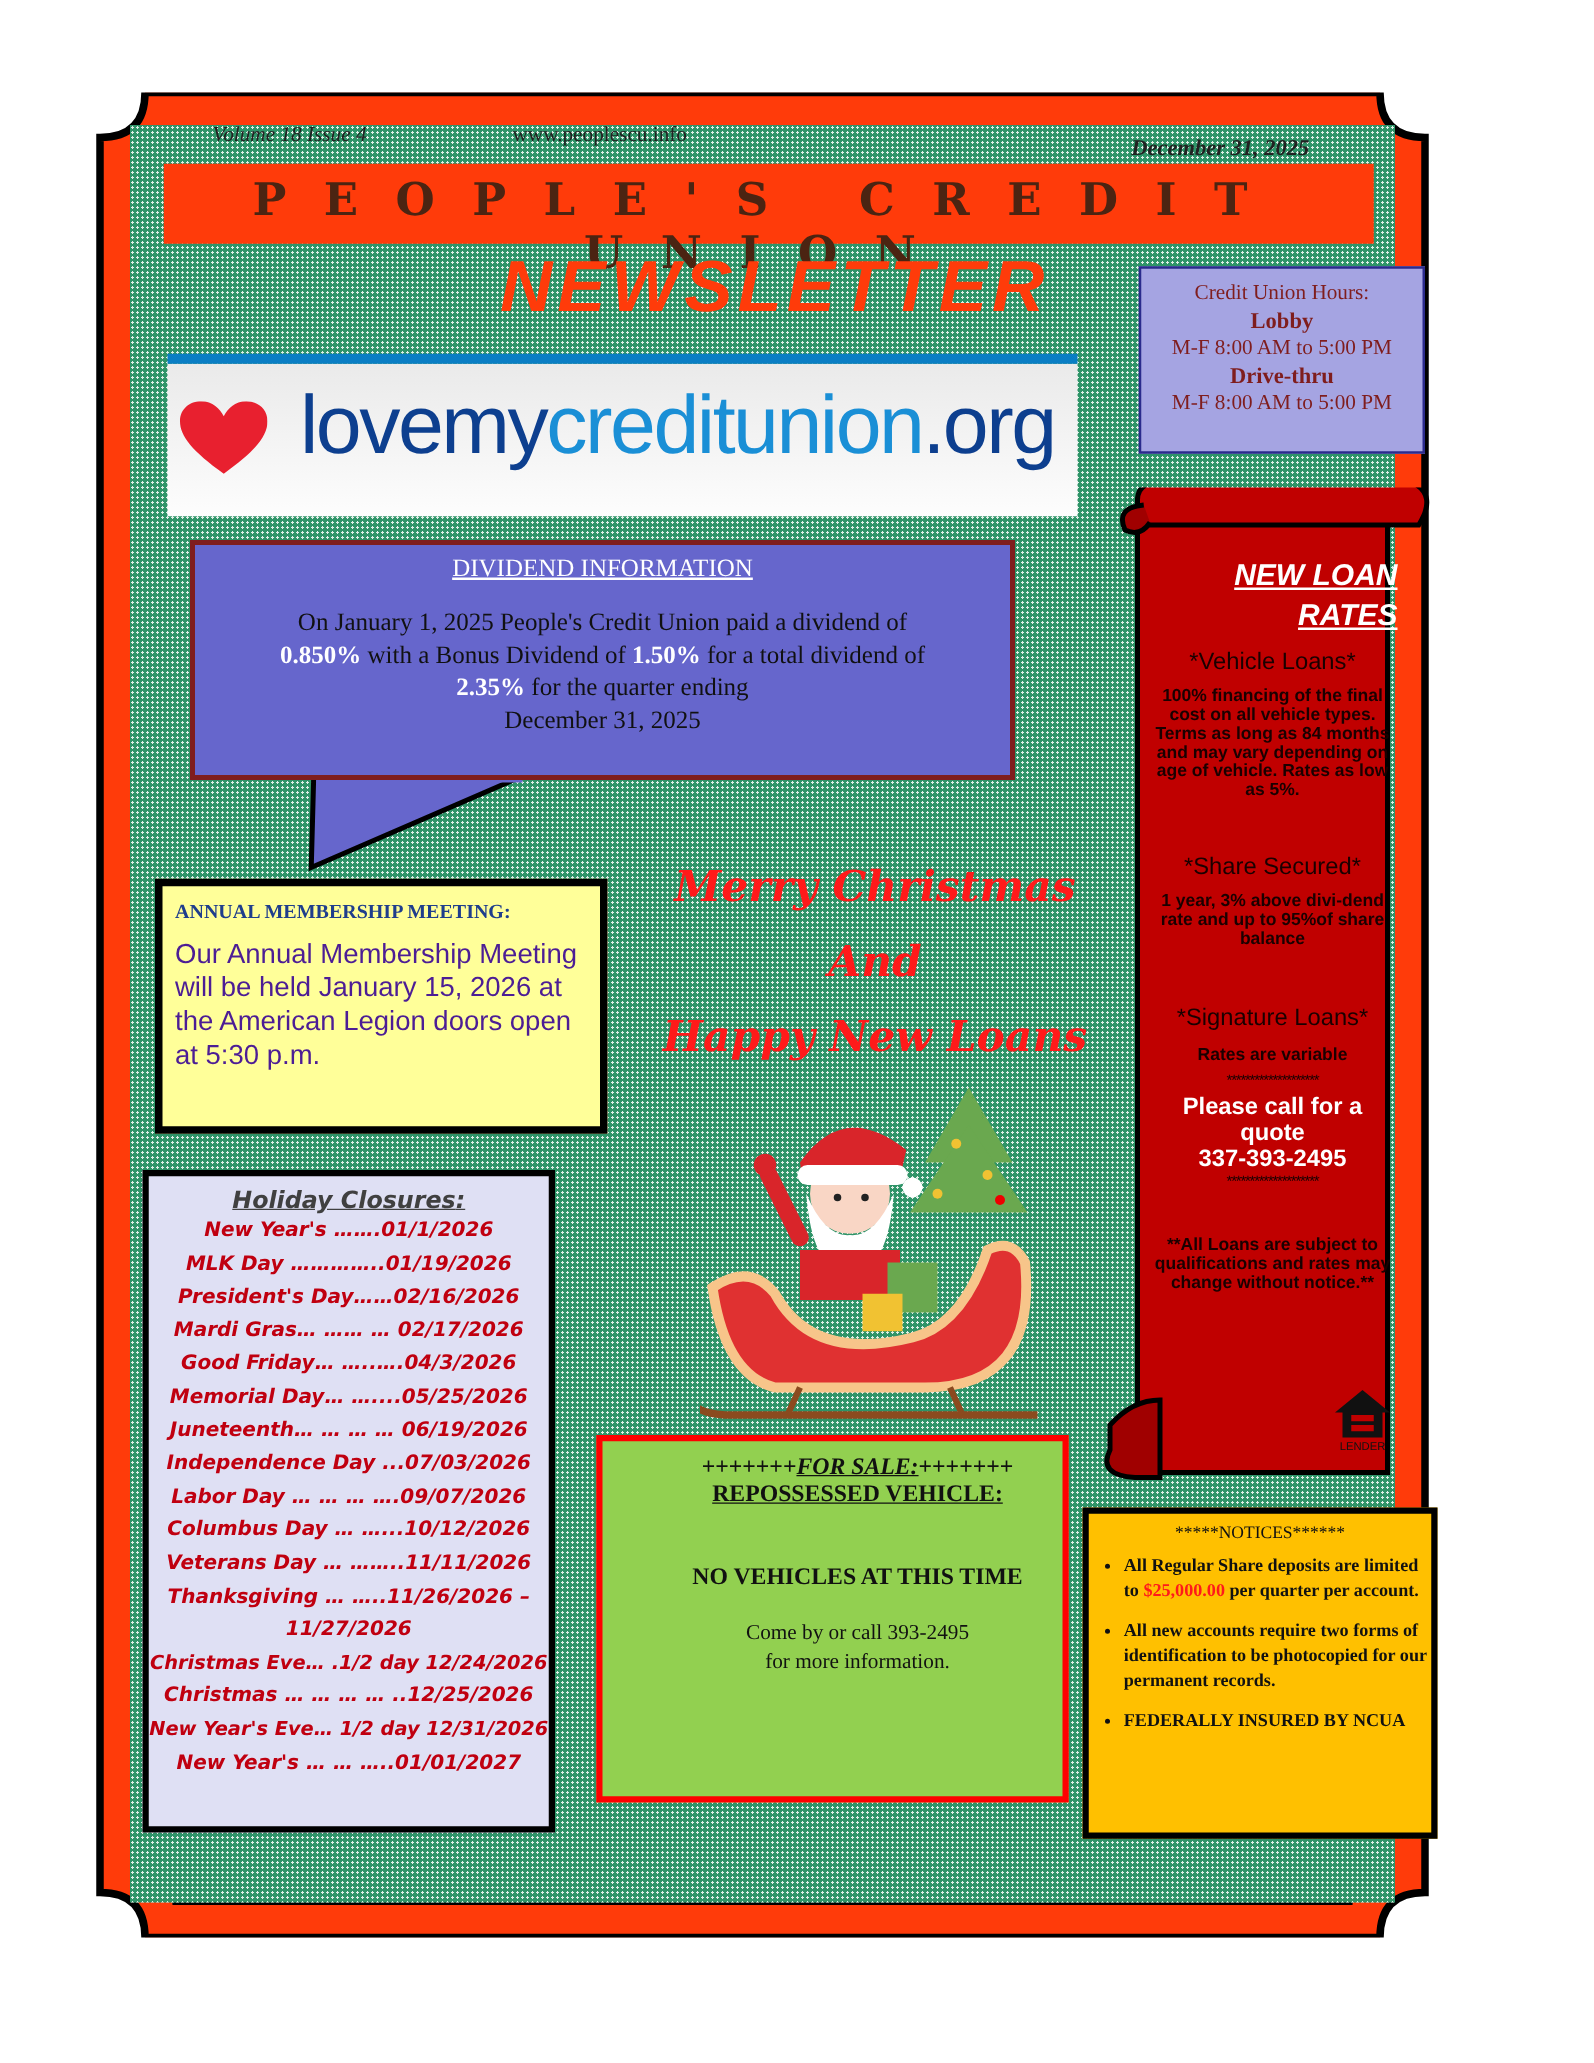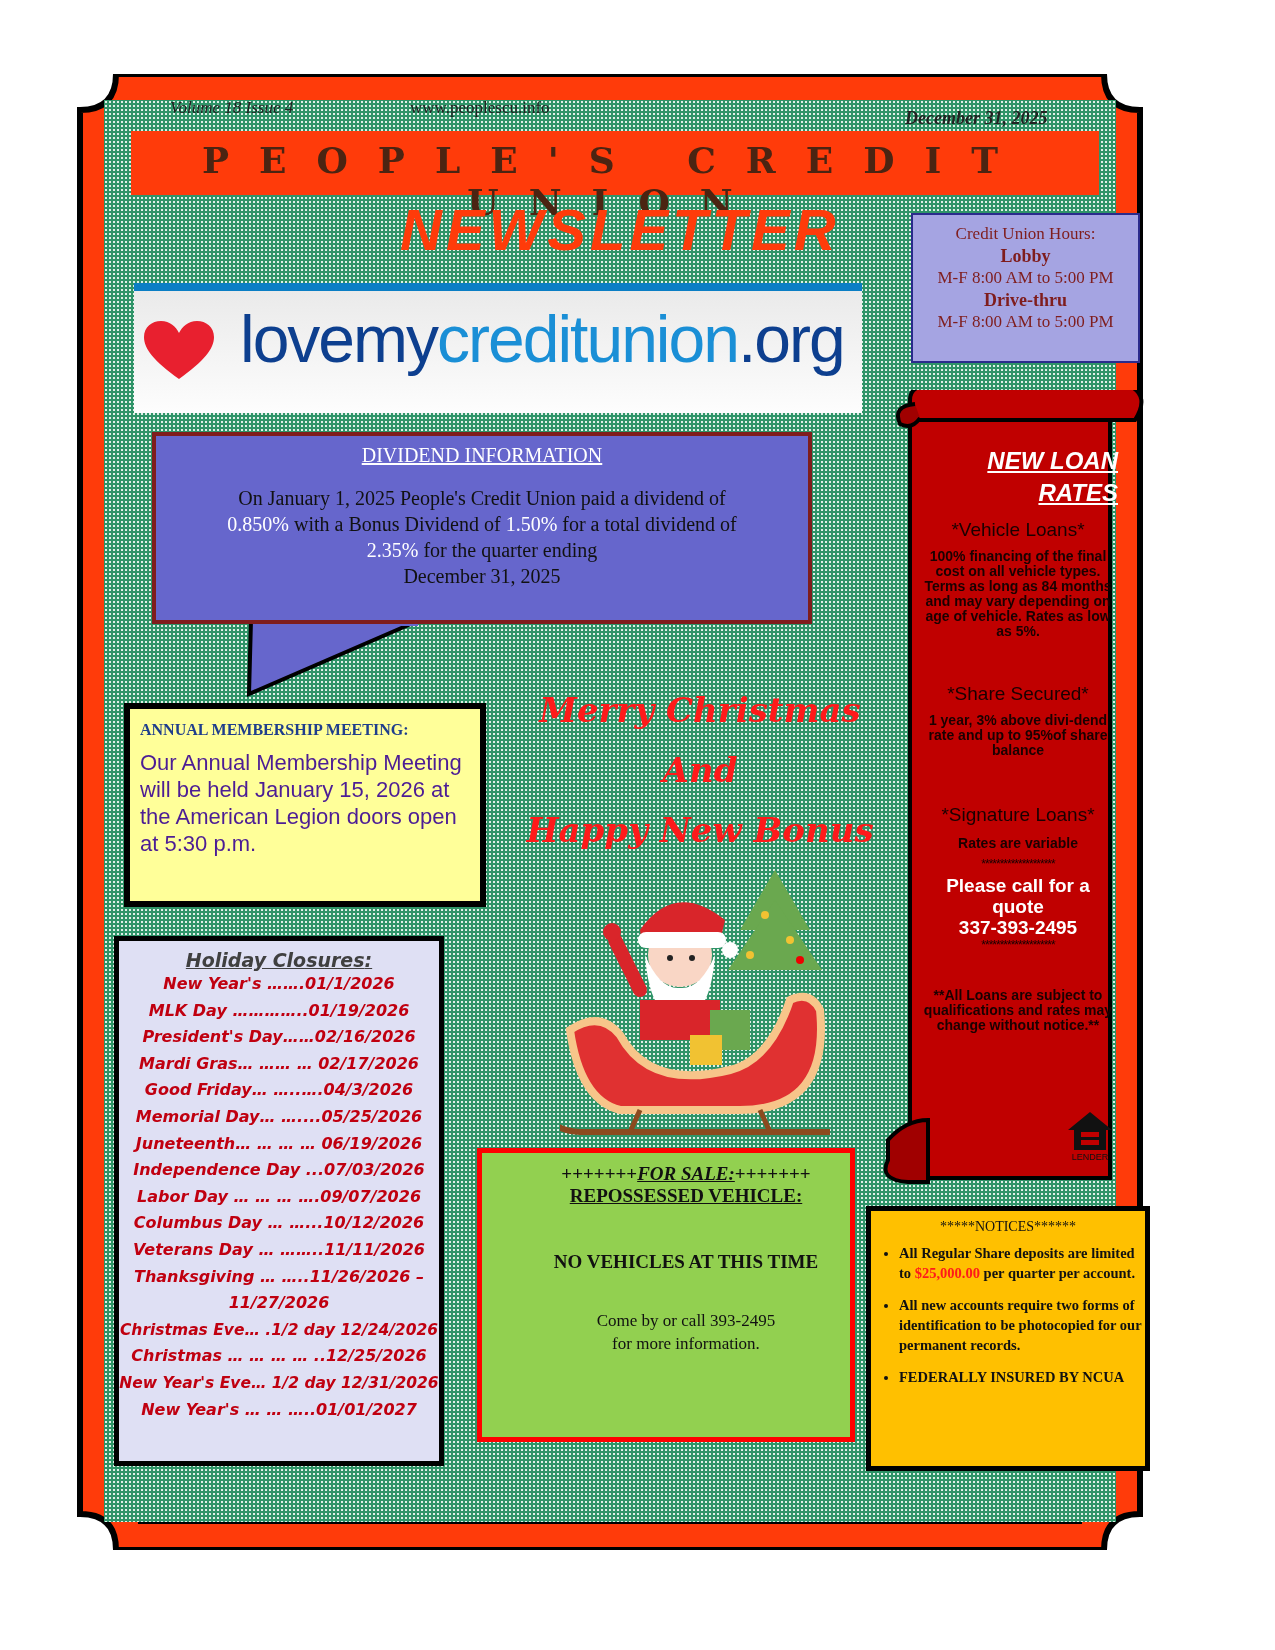--- a/index.html
+++ b/index.html
@@ -22,36 +22,36 @@
   .hours { position:absolute; left:911px; top:213px; width:229px; height:150px; background:#a5a4e2; border:2px solid #2b2b8c; box-sizing:border-box; text-align:center; font-size:17px; color:#7f1d1d; line-height:22px; padding-top:8px; }
   .hours b { font-size:18px; }
   .lmcu { position:absolute; left:134px; top:283px; width:728px; height:130px; background:linear-gradient(#eaeaea,#fdfdfd); border-top:8px solid #0a7ec4; box-sizing:border-box; }
   .lmcu .heart { position:absolute; left:10px; top:30px; width:70px; height:60px; }
   .lmcu .logo-text { position:absolute; left:86px; top:10px; font-family:"Liberation Sans", sans-serif; font-size:66px; letter-spacing:-2px;margin-left:20px; }
   .lmcu .lo { color:#0d3f8f; }
   .lmcu .cu { color:#1a8fd6; }
   .dividend { position:absolute; left:152px; top:432px; width:660px; height:192px; background:#6666cc; border:4px solid #7f1d1d; box-sizing:border-box; text-align:center; }
   .dividend h3 { margin:8px 0 0 0; font-size:20px; color:#fff; text-decoration:underline; font-weight:normal; }
   .dividend p { margin:18px 8px 0 8px; font-size:20px; line-height:26px; color:#111; }
-  .dividend .hl { color:#fff; }
+  .dividend .hl { color:#fff;font-weight:bold; }
   .bubble-tail { position:absolute; left:245px; top:620px; }
   .annual { position:absolute; left:124px; top:703px; width:362px; height:204px; background:#ffff99; border:6px solid #000; box-sizing:border-box; padding:8px 10px; }
   .annual h4 { margin:4px 0 10px 0; font-size:16px; color:#1f3e8c; font-weight:bold; }
   .annual p { margin:0; font-family:"Liberation Sans", sans-serif; font-size:22px; line-height:27px; color:#4c1d95; }
   .holidays { position:absolute; left:114px; top:936px; width:330px; height:530px; background:#dfe0f4; border:5px solid #000; box-sizing:border-box; text-align:center; font-family:"DejaVu Sans", sans-serif; }
   .holidays h4 { margin:8px 0 0 0; font-size:19px; font-style:italic; font-weight:bold; color:#404040; text-decoration:underline; }
   .holidays .row { font-size:16px; font-style:italic; font-weight:bold; color:#c00010; line-height:26.6px; white-space:nowrap; }
   .greeting { position:absolute; left:520px; top:680px; width:360px; text-align:center; font-family:"DejaVu Serif", serif; font-style:italic; font-weight:bold; font-size:34px; color:#ff1a1a; line-height:60px; }
   .santa { position:absolute; left:560px; top:860px; width:290px; height:280px; }
   .forsale { position:absolute; left:477px; top:1148px; width:378px; height:294px; background:#92d050; border:5px solid #ff0000; box-sizing:border-box; text-align:center; color:#111;padding-left:40px; }
   .forsale .t1 { margin-top:10px; font-size:19px; font-weight:bold; }
   .forsale .t1 i { text-decoration:underline; }
   .forsale .t2 { font-size:19px; font-weight:bold; text-decoration:underline; }
   .forsale .t3 { margin-top:44px; font-size:19px; font-weight:bold; }
-  .forsale .t4 { margin-top:36px; font-size:17px; line-height:23px; }
+  .forsale .t4 { margin-top:21px; font-size:17px; line-height:23px; }
   .scroll { position:absolute; left:880px; top:390px; width:280px; height:800px; }
   .loan-text { position:absolute; left:918px; top:445px; width:200px; text-align:center; font-family:"Liberation Sans", sans-serif; color:#1a0000; }
   .loan-text .hd { font-size:24px; font-weight:bold; font-style:italic; color:#fff; text-decoration:underline; line-height:32px;text-align:right; }
   .loan-text .sub { font-size:19px; margin-top:10px; }
   .loan-text .body { font-size:14px; font-weight:bold; line-height:15px; margin-top:8px; }
   .loan-text .call { font-size:19px; font-weight:bold; color:#fff; line-height:21px; }
   .loan-text .stars { font-size:12px; letter-spacing:-1px; }
   .ehl { position:absolute; left:1066px; top:1110px; width:48px; height:52px; }
   .notices { position:absolute; left:866px; top:1206px; width:284px; height:265px; background:#ffc000; border:5px solid #000; box-sizing:border-box; color:#111; font-size:14.5px; }
   .notices .hd { text-align:center; margin-top:8px; font-size:14px; }
@@ -125,21 +125,21 @@
   <div class="row">11/27/2026</div>
   <div class="row" style="font-size:15.5px">Christmas Eve… .1/2 day 12/24/2026</div>
   <div class="row">Christmas … … … … ..12/25/2026</div>
   <div class="row" style="font-size:15.5px">New Year's Eve… 1/2 day 12/31/2026</div>
   <div class="row">New Year's … … …..01/01/2027</div>
 </div>
 
 <div class="greeting">
   <div>Merry Christmas</div>
   <div>And</div>
-  <div>Happy New Bonus</div>
+  <div>Happy New Loans</div>
 </div>
 
 <svg class="santa" viewBox="0 0 290 280">
 
   <polygon points="215,10 250,70 180,70" fill="#6aa84f"></polygon>
   <polygon points="215,40 262,110 168,110" fill="#6aa84f"></polygon>
   <circle cx="205" cy="55" r="4" fill="#f1c232"></circle>
     <circle cx="230" cy="80" r="4" fill="#f1c232"></circle>
     <circle cx="240" cy="100" r="4" fill="#e00"></circle>
     <circle cx="190" cy="95" r="4" fill="#f1c232"></circle>

